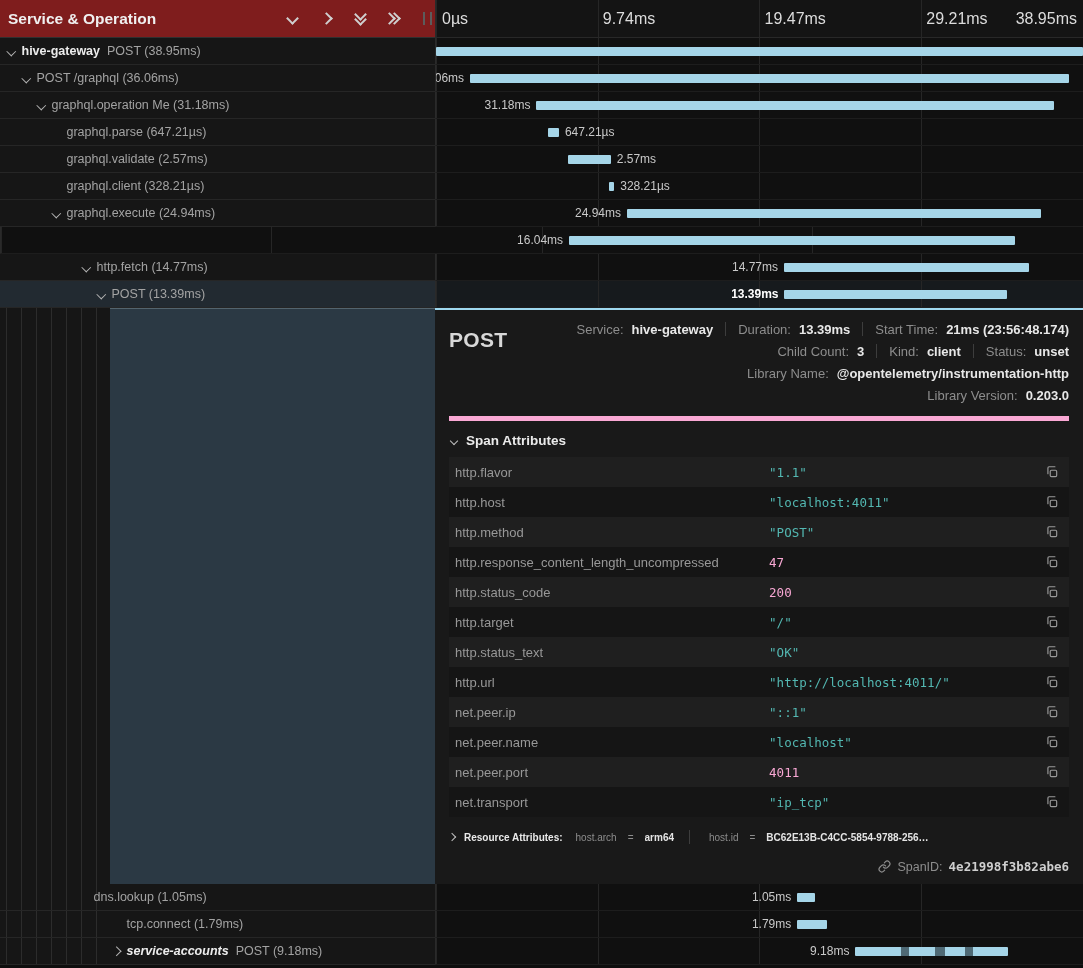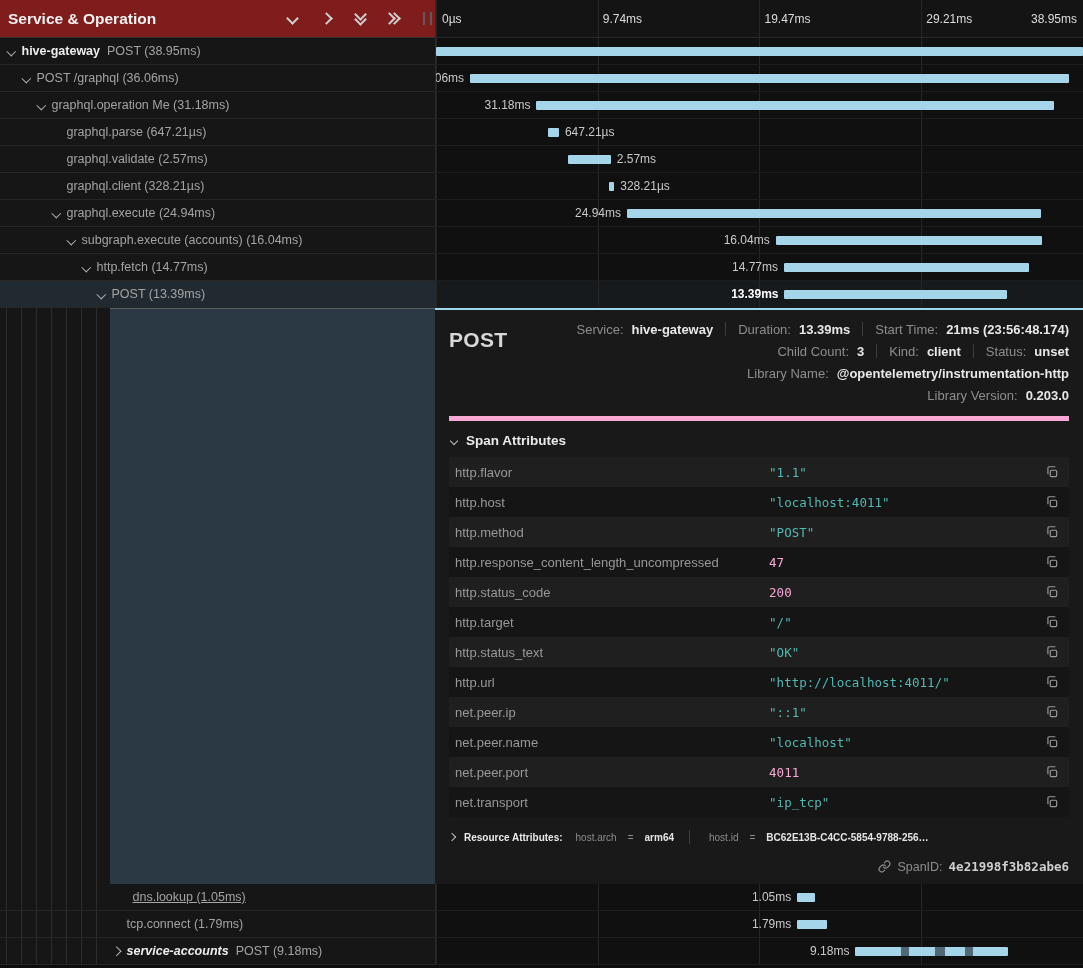--- a/index.html
+++ b/index.html
@@ -15,21 +15,21 @@
   .hicon{display:flex;align-items:center;justify-content:center;width:14px;height:14px;cursor:pointer;}
   .cv{display:inline-block;width:7px;height:7px;border-right:2px solid #cfcfcf;border-bottom:2px solid #cfcfcf;}
   .cv.down{transform:rotate(45deg);}
   .cv.right{transform:rotate(-45deg);}
   .hicon.dblv{flex-direction:column;}
   .hicon.dblv .cv{margin-top:-4px;}
   .hicon.dblh .cv{margin-left:-4px;}
   .grip{position:absolute;right:3px;top:12px;width:5px;height:13px;
         border-left:2px solid #5c5c5c;border-right:2px solid #5c5c5c;cursor:col-resize;}
   .hdr-right{flex:1;position:relative;background:#141414;border-bottom:1px solid #282828;border-left:1px solid #2a2a2a;box-sizing:border-box;}
-  .tick{position:absolute;top:50%;transform:translateY(-50%);font-size:12px;color:#dcdcdc;white-space:nowrap;}
+  .tick{position:absolute;top:50%;transform:translateY(-50%);font-size:16px;color:#dcdcdc;white-space:nowrap;}
   .tick.t0{left:6px;} .tick.t1{left:calc(25% + 5px);} .tick.t2{left:calc(50% + 5px);}
   .tick.t3{left:calc(75% + 5px);} .tick.t4{right:6px;}
 
   
   .gridbg{background-image:linear-gradient(#262626,#262626),linear-gradient(#262626,#262626),
                            linear-gradient(#262626,#262626),linear-gradient(#262626,#262626);
           background-size:1px 100%;background-repeat:no-repeat;
           background-position:0 0,25% 0,50% 0,75% 0;}
 
   
@@ -207,24 +207,20 @@
         <div class="tree-cell" style="padding-left: 53px;">
           <span class="tchev down"></span>
           <span class="opname">graphql.execute (24.94ms)</span>
         </div>
         <div class="time-cell gridbg">
           <div class="bar" style="left: 29.525%; width: 64.0308%;"></div>
           <span class="durlab" style="right: calc(70.475% + 6px);">24.94ms</span>
         </div>
       </div>
       <div class="row">
-        <div class="tree-cell" style="padding-left: 68px;">
-          <span class="tchev down"></span>
-          <span class="opname">subgraph.execute (accounts) (16.04ms)</span>
-        </div>
         <div class="time-cell gridbg">
           <div class="bar" style="left: 52.5032%; width: 41.181%;"></div>
           <span class="durlab" style="right: calc(47.4968% + 6px);">16.04ms</span>
         </div>
       </div>
       <div class="row">
         <div class="tree-cell" style="padding-left: 83px;">
           <span class="tchev down"></span>
           <span class="opname">http.fetch (14.77ms)</span>
         </div>
@@ -443,21 +439,21 @@
             </svg>
           </span>
           <span>SpanID:</span>
           <span class="spanid-val">4e21998f3b82abe6</span>
         </div>
       </div>
     </div>
 
     <div id="rows-bottom">
         <div class="row">
-          <div class="tree-cell" style="padding-left: 119px; text-decoration: underline;">
+          <div class="tree-cell" style="padding-left: 80px;">
             <span class="tchev none"></span>
             <span class="opname">dns.lookup (1.05ms)</span>
           </div>
           <div class="time-cell gridbg">
             <div class="bar" style="left: 55.8408%; width: 2.69576%;"></div>
             <span class="durlab" style="right: calc(44.1592% + 6px);">1.05ms</span>
           </div>
         </div>
         <div class="row">
           <div class="tree-cell" style="padding-left: 113px;">

